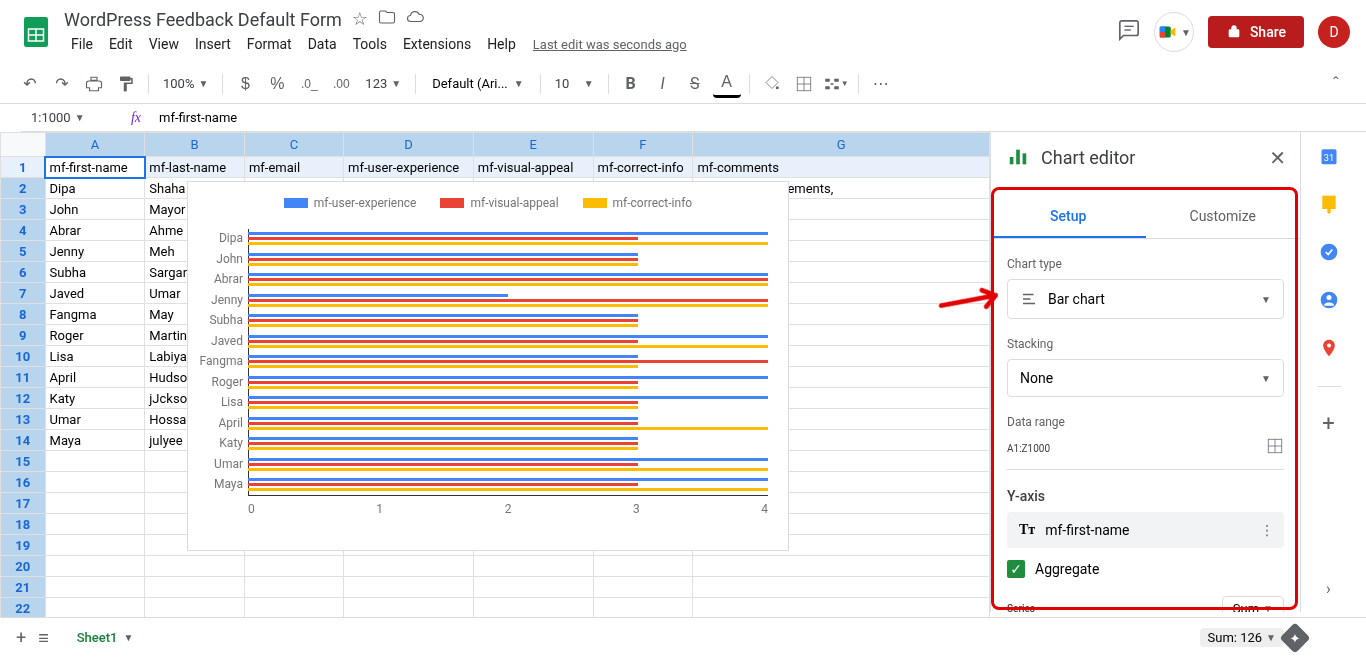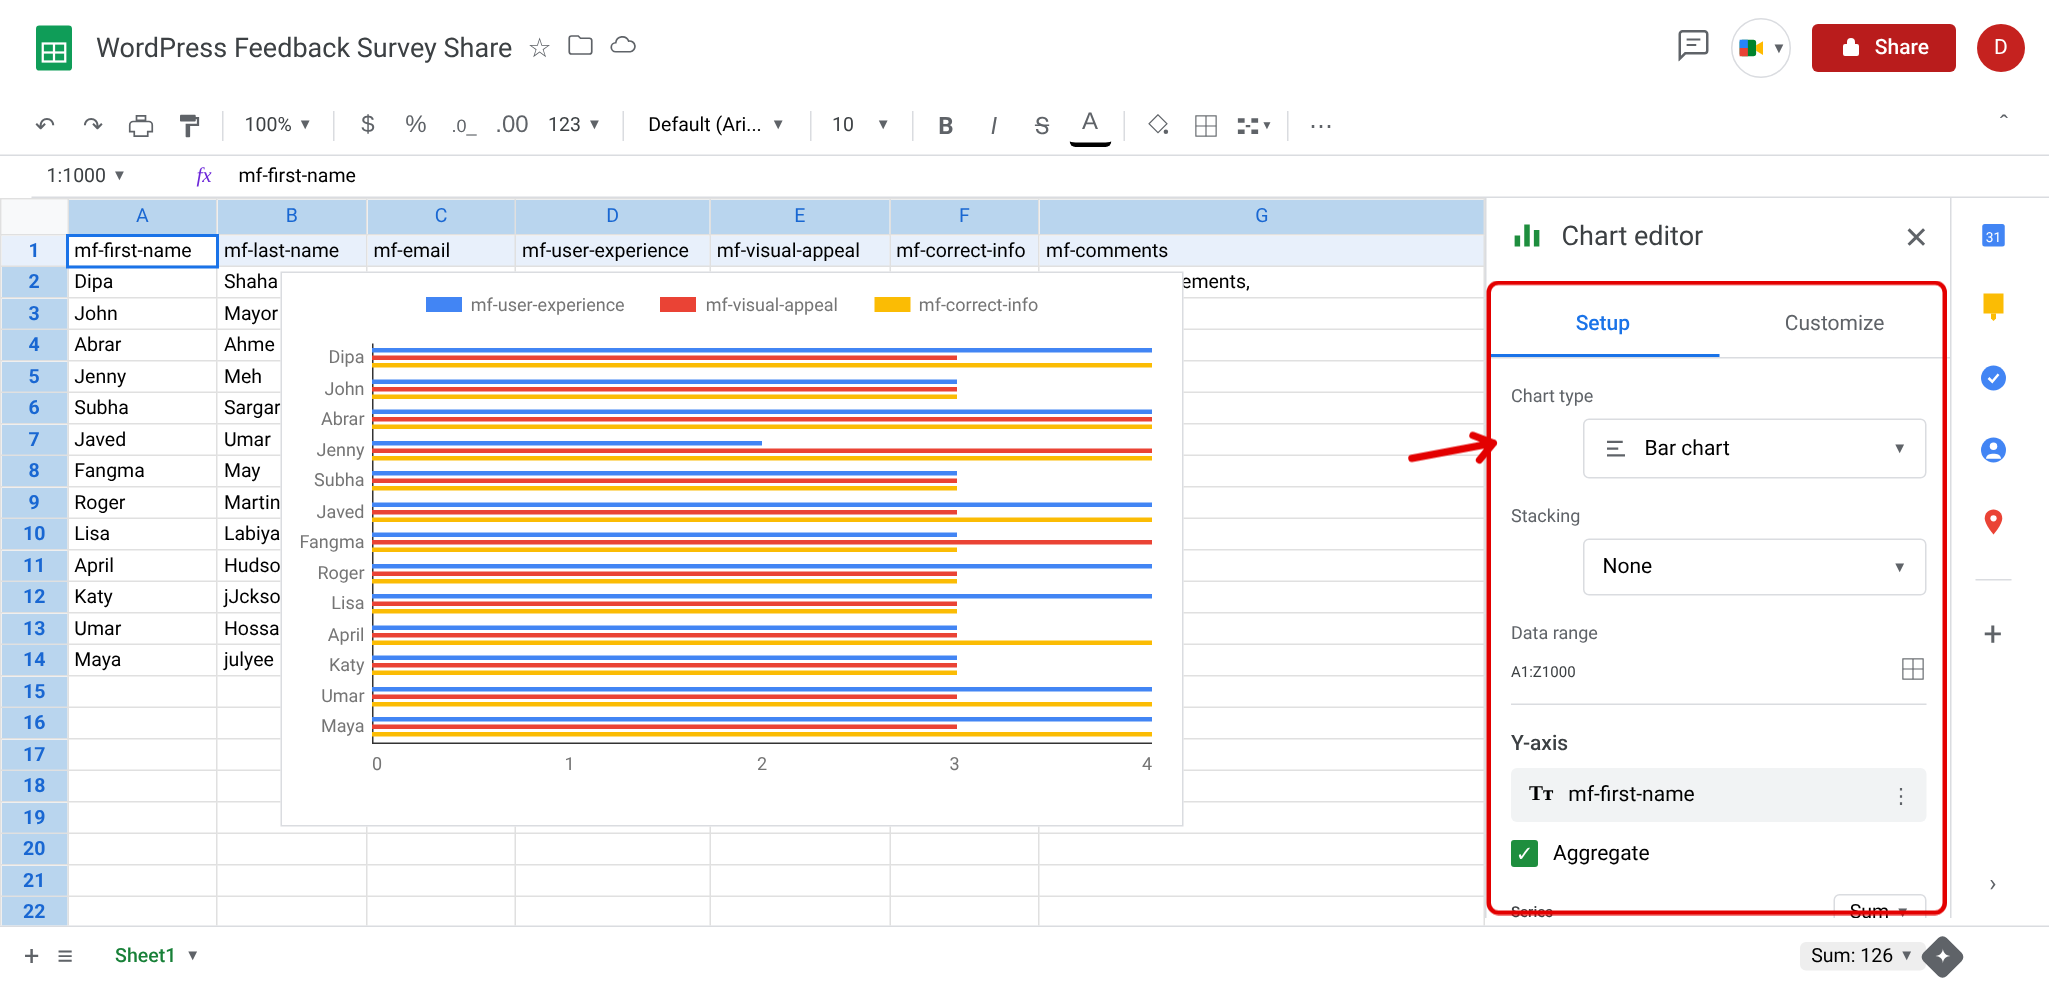--- a/index.html
+++ b/index.html
@@ -57,21 +57,21 @@
 
 .chart-editor { width: 310px; border-left: 1px solid #dadce0; display: flex; flex-direction: column; position: relative; }
 .editor-box { position: absolute; top: 55px; left: 0; right: 2px; bottom: 2px; border: 3px solid #e30000; border-radius: 8px; pointer-events: none; z-index: 10; }
 .editor-body { padding: 14px 16px; overflow-y: auto; }
 .ce-title { display: flex; align-items: center; gap: 12px; padding: 14px 16px; font-size: 18px; color: #3c4043; }
 .ce-close { position: absolute; right: 14px; top: 14px; cursor: pointer; color: #5f6368; font-size: 20px; }
 .ce-tabs { display: flex; border-bottom: 1px solid #dadce0; margin: 0 -16px 18px -16px; }
 .ce-tab { flex: 1; text-align: center; padding: 12px 0; font-size: 14px; cursor: pointer; color: #5f6368; }
 .ce-tab.active { color: #1a73e8; border-bottom: 2px solid #1a73e8; font-weight: 500; }
 .ce-label { font-size: 12px; color: #5f6368; margin-bottom: 8px; }
-.ce-select { border: 1px solid #dadce0; border-radius: 4px; padding: 10px 12px; font-size: 14px; display: flex; align-items: center; gap: 10px; margin-bottom: 18px; justify-content: space-between; margin-left: 48px; }
+.ce-select { border: 1px solid #dadce0; border-radius: 4px; padding: 10px 12px; font-size: 14px; display: flex; align-items: center; gap: 10px; margin-bottom: 18px; justify-content: space-between; }
 .ce-sel-left { display: flex; align-items: center; gap: 10px; }
 .ce-text { font-size: 10px; color: #3c4043; }
 .ce-dr { display: flex; justify-content: space-between; align-items: center; margin-bottom: 18px; border-bottom: 1px solid #dadce0; padding-bottom: 10px; }
 .ce-chip { background: #f1f3f4; border-radius: 4px; padding: 10px 12px; display: flex; align-items: center; gap: 10px; margin-bottom: 12px; font-size: 14px; position: relative; }
 .ce-chk { display: flex; align-items: center; gap: 10px; margin-bottom: 18px; font-size: 14px; }
 .ce-checkbox { width: 18px; height: 18px; background: #1e8e3e; border-radius: 2px; display: flex; align-items: center; justify-content: center; color: white; font-size: 14px; }
 .series-hdr { display: flex; justify-content: space-between; align-items: center; margin-bottom: 10px; }
 .sum-pill { border: 1px solid #dadce0; border-radius: 4px; padding: 4px 10px; font-size: 13px; display: flex; align-items: center; gap: 4px; }
 .chip-more { position: absolute; right: 10px; color: #5f6368; }
 
@@ -97,30 +97,42 @@
   <div class="logo">
     <svg viewBox="0 0 48 48">
         <rect x="8" y="4" width="32" height="40" rx="3" fill="#0f9d58"></rect>
         <rect x="14" y="20" width="20" height="16" fill="none" stroke="white" stroke-width="2"></rect>
         <line x1="24" y1="20" x2="24" y2="36" stroke="white" stroke-width="2"></line>
         <line x1="14" y1="28" x2="34" y2="28" stroke="white" stroke-width="2"></line>
       </svg>
   </div>
   <div class="title-area">
     <div class="doc-title">
-      <span>WordPress Feedback Survey Share</span>
+      <span>WordPress Feedback Default Form</span>
       <span class="title-icons">
         <span>☆</span>
         <span><svg class="ic" viewBox="0 0 24 24">
               <path d="M10 4H4c-1.1 0-2 .9-2 2v12c0 1.1.9 2 2 2h16c1.1 0 2-.9 2-2V8c0-1.1-.9-2-2-2h-8l-2-2z" fill="none" stroke="#5f6368" stroke-width="1.5"></path>
             </svg></span>
         <span><svg class="ic" viewBox="0 0 24 24">
               <path d="M19 18H6a4 4 0 010-8 6 6 0 0111.5-1.5A4 4 0 0119 18z" fill="none" stroke="#5f6368" stroke-width="1.5"></path>
             </svg></span>
       </span>
+    </div>
+    <div class="menubar">
+      <span class="menu-item">File</span>
+      <span class="menu-item">Edit</span>
+      <span class="menu-item">View</span>
+      <span class="menu-item">Insert</span>
+      <span class="menu-item">Format</span>
+      <span class="menu-item">Data</span>
+      <span class="menu-item">Tools</span>
+      <span class="menu-item">Extensions</span>
+      <span class="menu-item">Help</span>
+      <span class="last-edit">Last edit was seconds ago</span>
     </div>
   </div>
   <div class="header-right">
     <span><svg class="ic" viewBox="0 0 24 24" style="width:22px;height:22px">
           <path d="M20 2H4c-1.1 0-2 .9-2 2v18l4-4h14c1.1 0 2-.9 2-2V4c0-1.1-.9-2-2-2z" fill="none" stroke="#5f6368" stroke-width="1.8"></path>
           <line x1="7" y1="8" x2="17" y2="8" stroke="#5f6368" stroke-width="1.5"></line>
           <line x1="7" y1="12" x2="14" y2="12" stroke="#5f6368" stroke-width="1.5"></line>
         </svg></span>
     <span class="meet-icon">
         <svg viewBox="0 0 24 24" style="width:22px;height:22px">
@@ -156,21 +168,21 @@
     </span>
   <span class="tool-sep"></span>
   <span class="tool-txt">
       <span>100%</span> 
       <span class="carat">▼</span>
     </span>
   <span class="tool-sep"></span>
   <span class="tool-btn">$</span>
   <span class="tool-btn">%</span>
   <span class="tool-btn" style="font-size:12px">.0_</span>
-  <span class="tool-btn" style="font-size:16px">.00</span>
+  <span class="tool-btn" style="font-size:12px">.00</span>
   <span class="tool-txt">123 <span class="carat">▼</span></span>
   <span class="tool-sep"></span>
   <span class="font-select">
       <span>Default (Ari...</span> 
       <span class="carat">▼</span>
     </span>
   <span class="tool-sep"></span>
   <span class="tool-txt"><span>10</span> &nbsp;&nbsp;<span class="carat">▼</span></span>
   <span class="tool-sep"></span>
   <span class="tool-btn">

